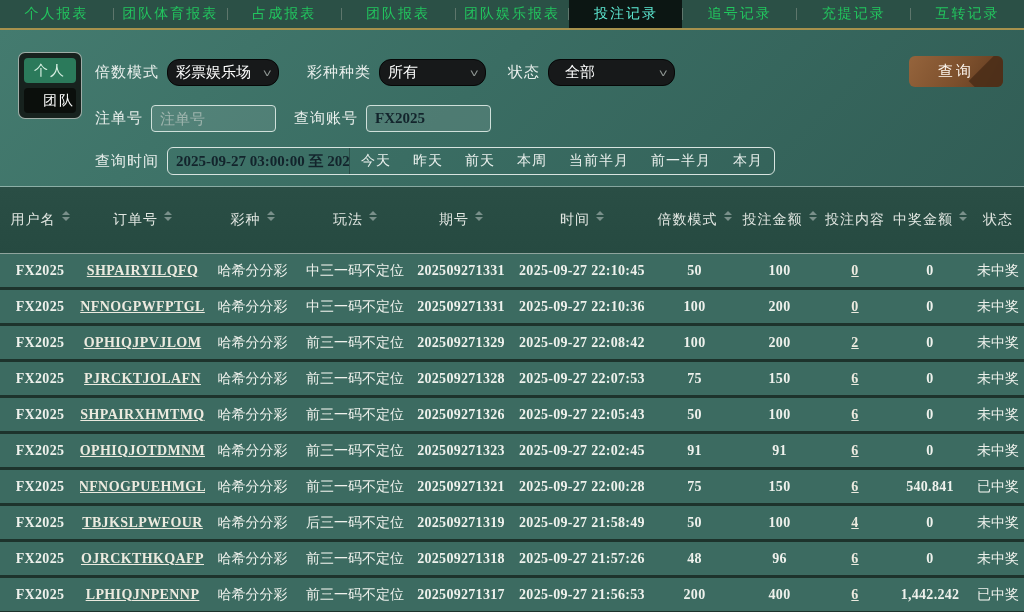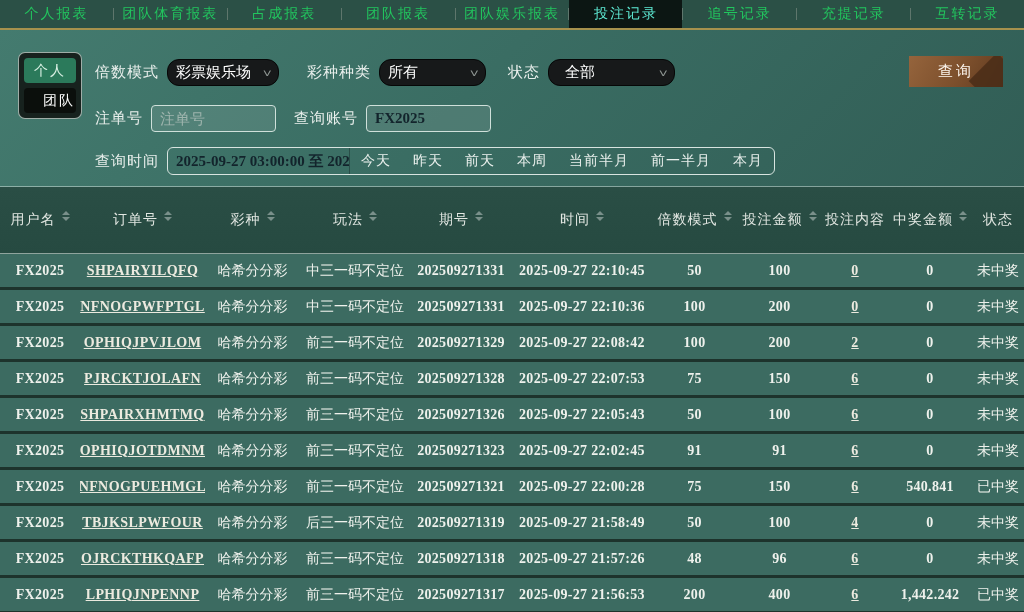--- a/index.html
+++ b/index.html
@@ -50,21 +50,21 @@
   .time-box { border:1px solid #d8e4e0; border-radius:6px; height:28px; display:flex;
               align-items:center; width:608px; overflow:hidden; }
   .time-value { width:270px; padding:0 8px; font-size:15px; color:#13242c;
                 white-space:nowrap; overflow:hidden; border-right:1px solid rgba(20,40,40,.45);
                 height:100%; display:flex; align-items:center; }
   .qrange { color:#eaf0ed; font-size:14px; letter-spacing:1px; padding:0 11px; cursor:pointer;
             white-space:nowrap; }
 
   .search-btn { position:absolute; right:21px; top:26px; width:94px; height:31px; border:none;
                 background:linear-gradient(120deg,#95643c 0%, #7c4f2c 55%, #5e3a1f 100%);
-                color:#fdf6ee; font-size:15px; letter-spacing:3px; border-radius:0;
+                color:#fdf6ee; font-size:15px; letter-spacing:3px; border-radius:6px;
                 cursor:pointer; overflow:hidden; font-family:"Liberation Sans",sans-serif; }
   .search-btn::after { content:""; position:absolute; right:-14px; bottom:-14px; width:40px; height:40px;
                 background:#4a2d17; transform:rotate(45deg); opacity:.85; }
 
   
   .grid-cols { display:grid; grid-template-columns:80px 125px 95px 110px 102px 140px 85px 85px 66px 84px 52px; }
   .thead { height:67px; background:linear-gradient(180deg,#2a4e45,#264a41);
            border-bottom:1px solid rgba(225,235,230,.55); align-items:center; }
   .th { display:flex; align-items:center; justify-content:center; color:#e2e7e2;
         font-size:14px; letter-spacing:1px; cursor:pointer; }

